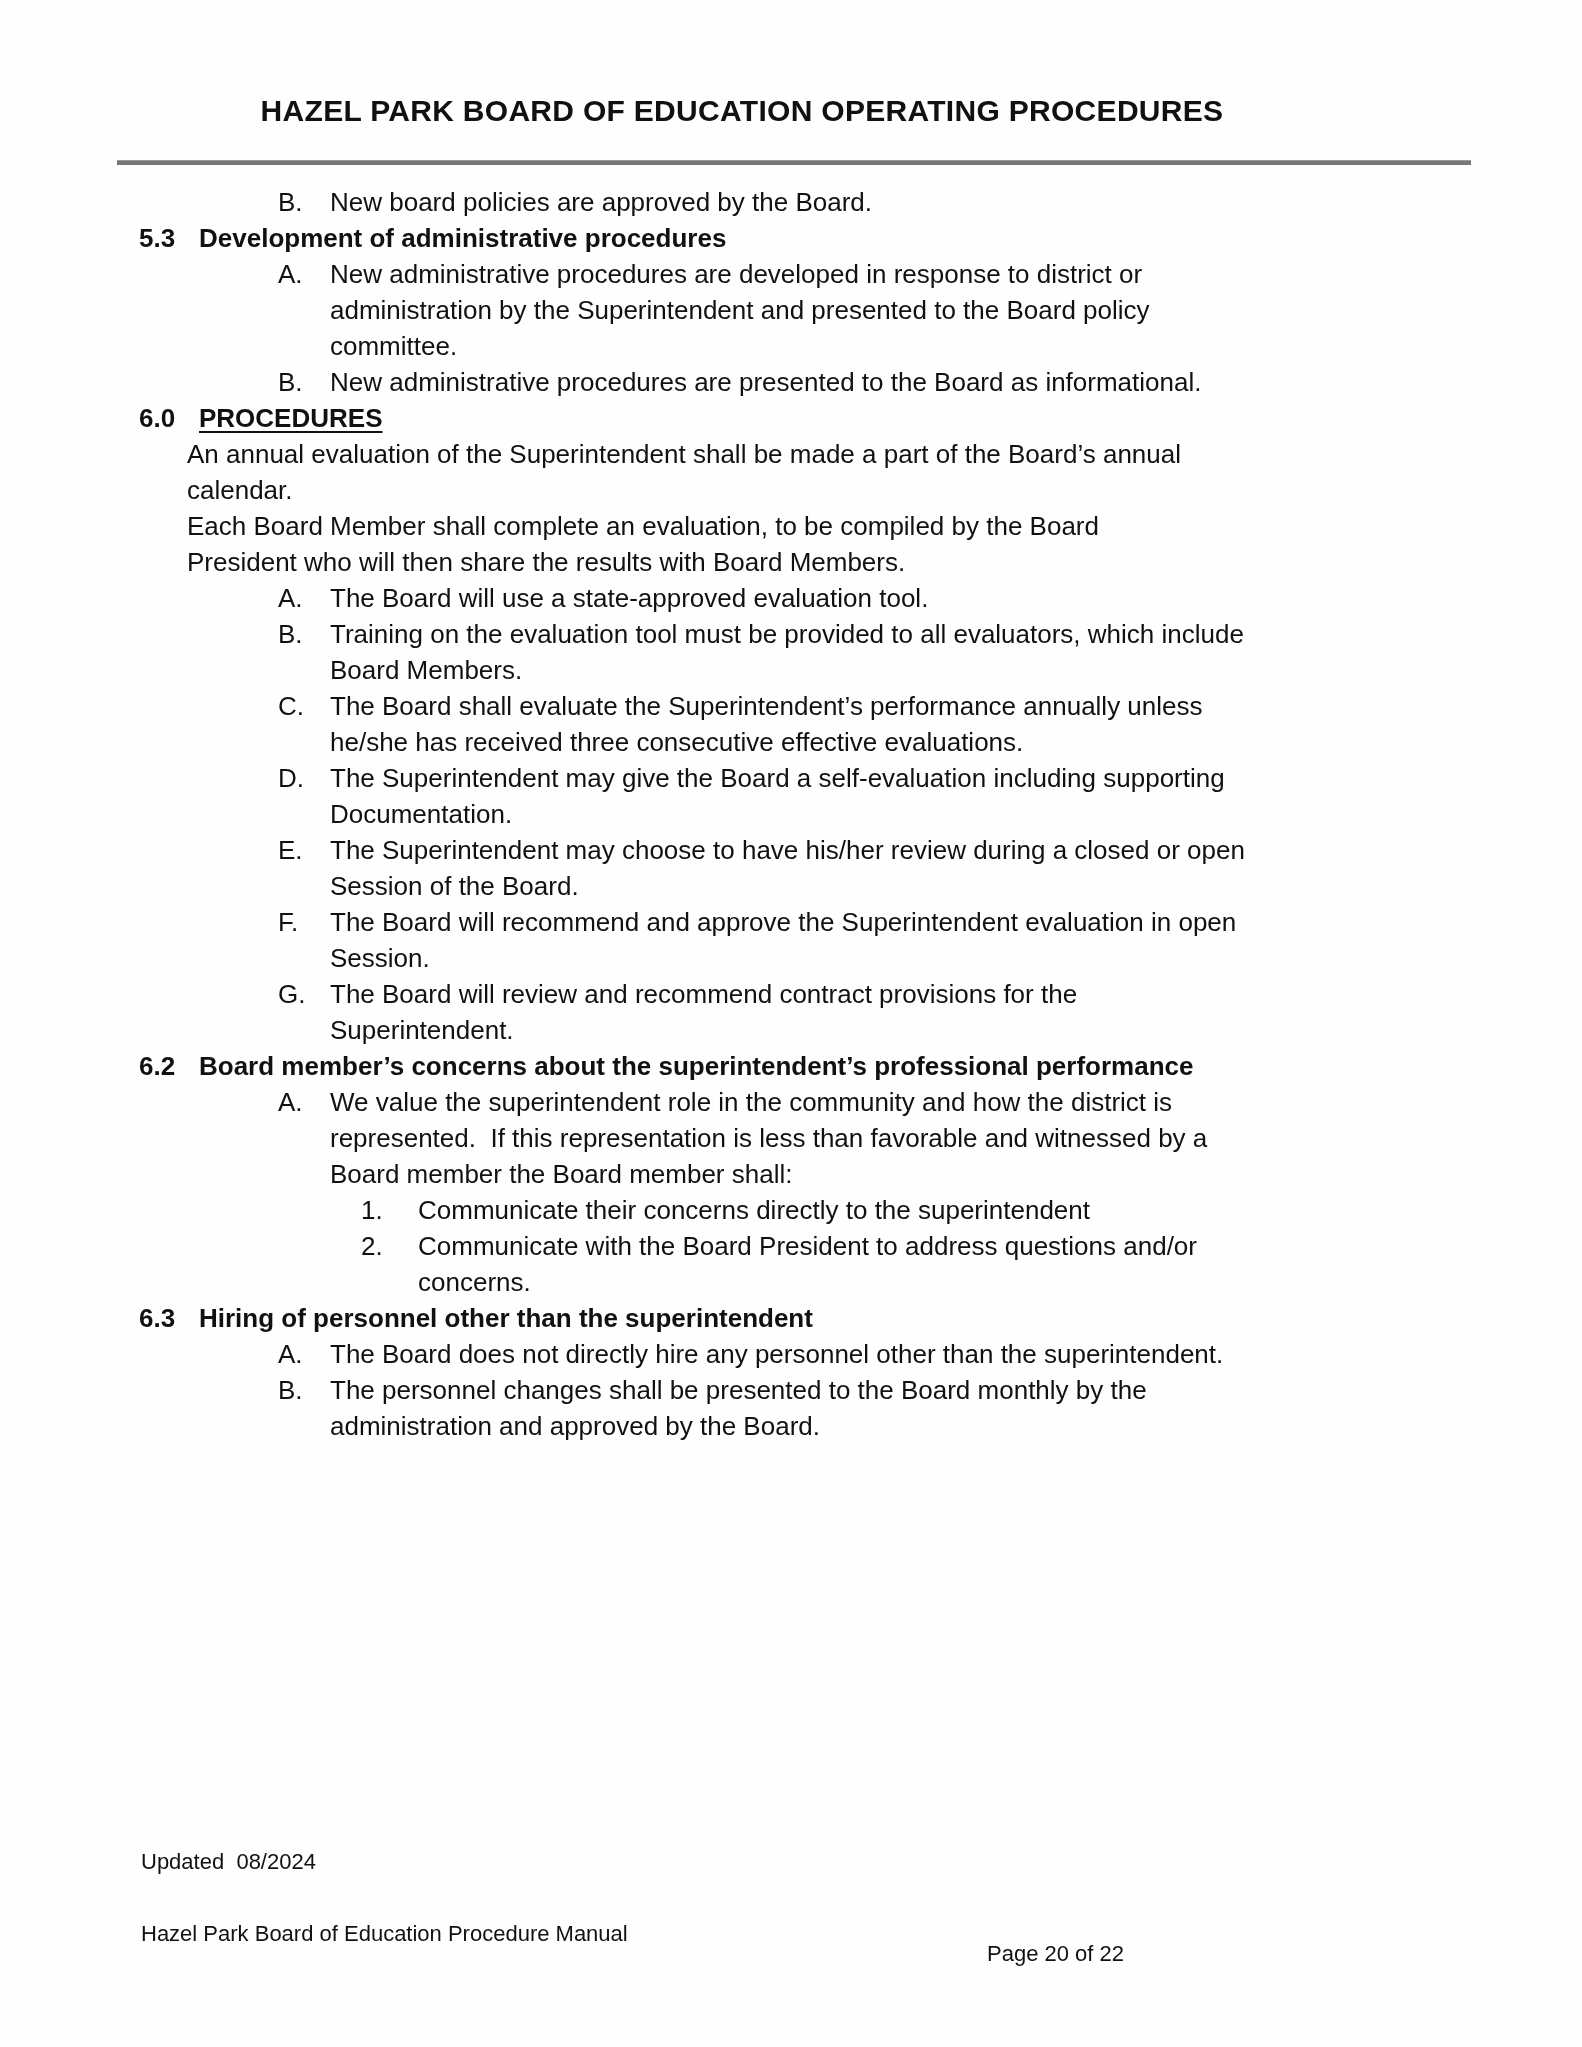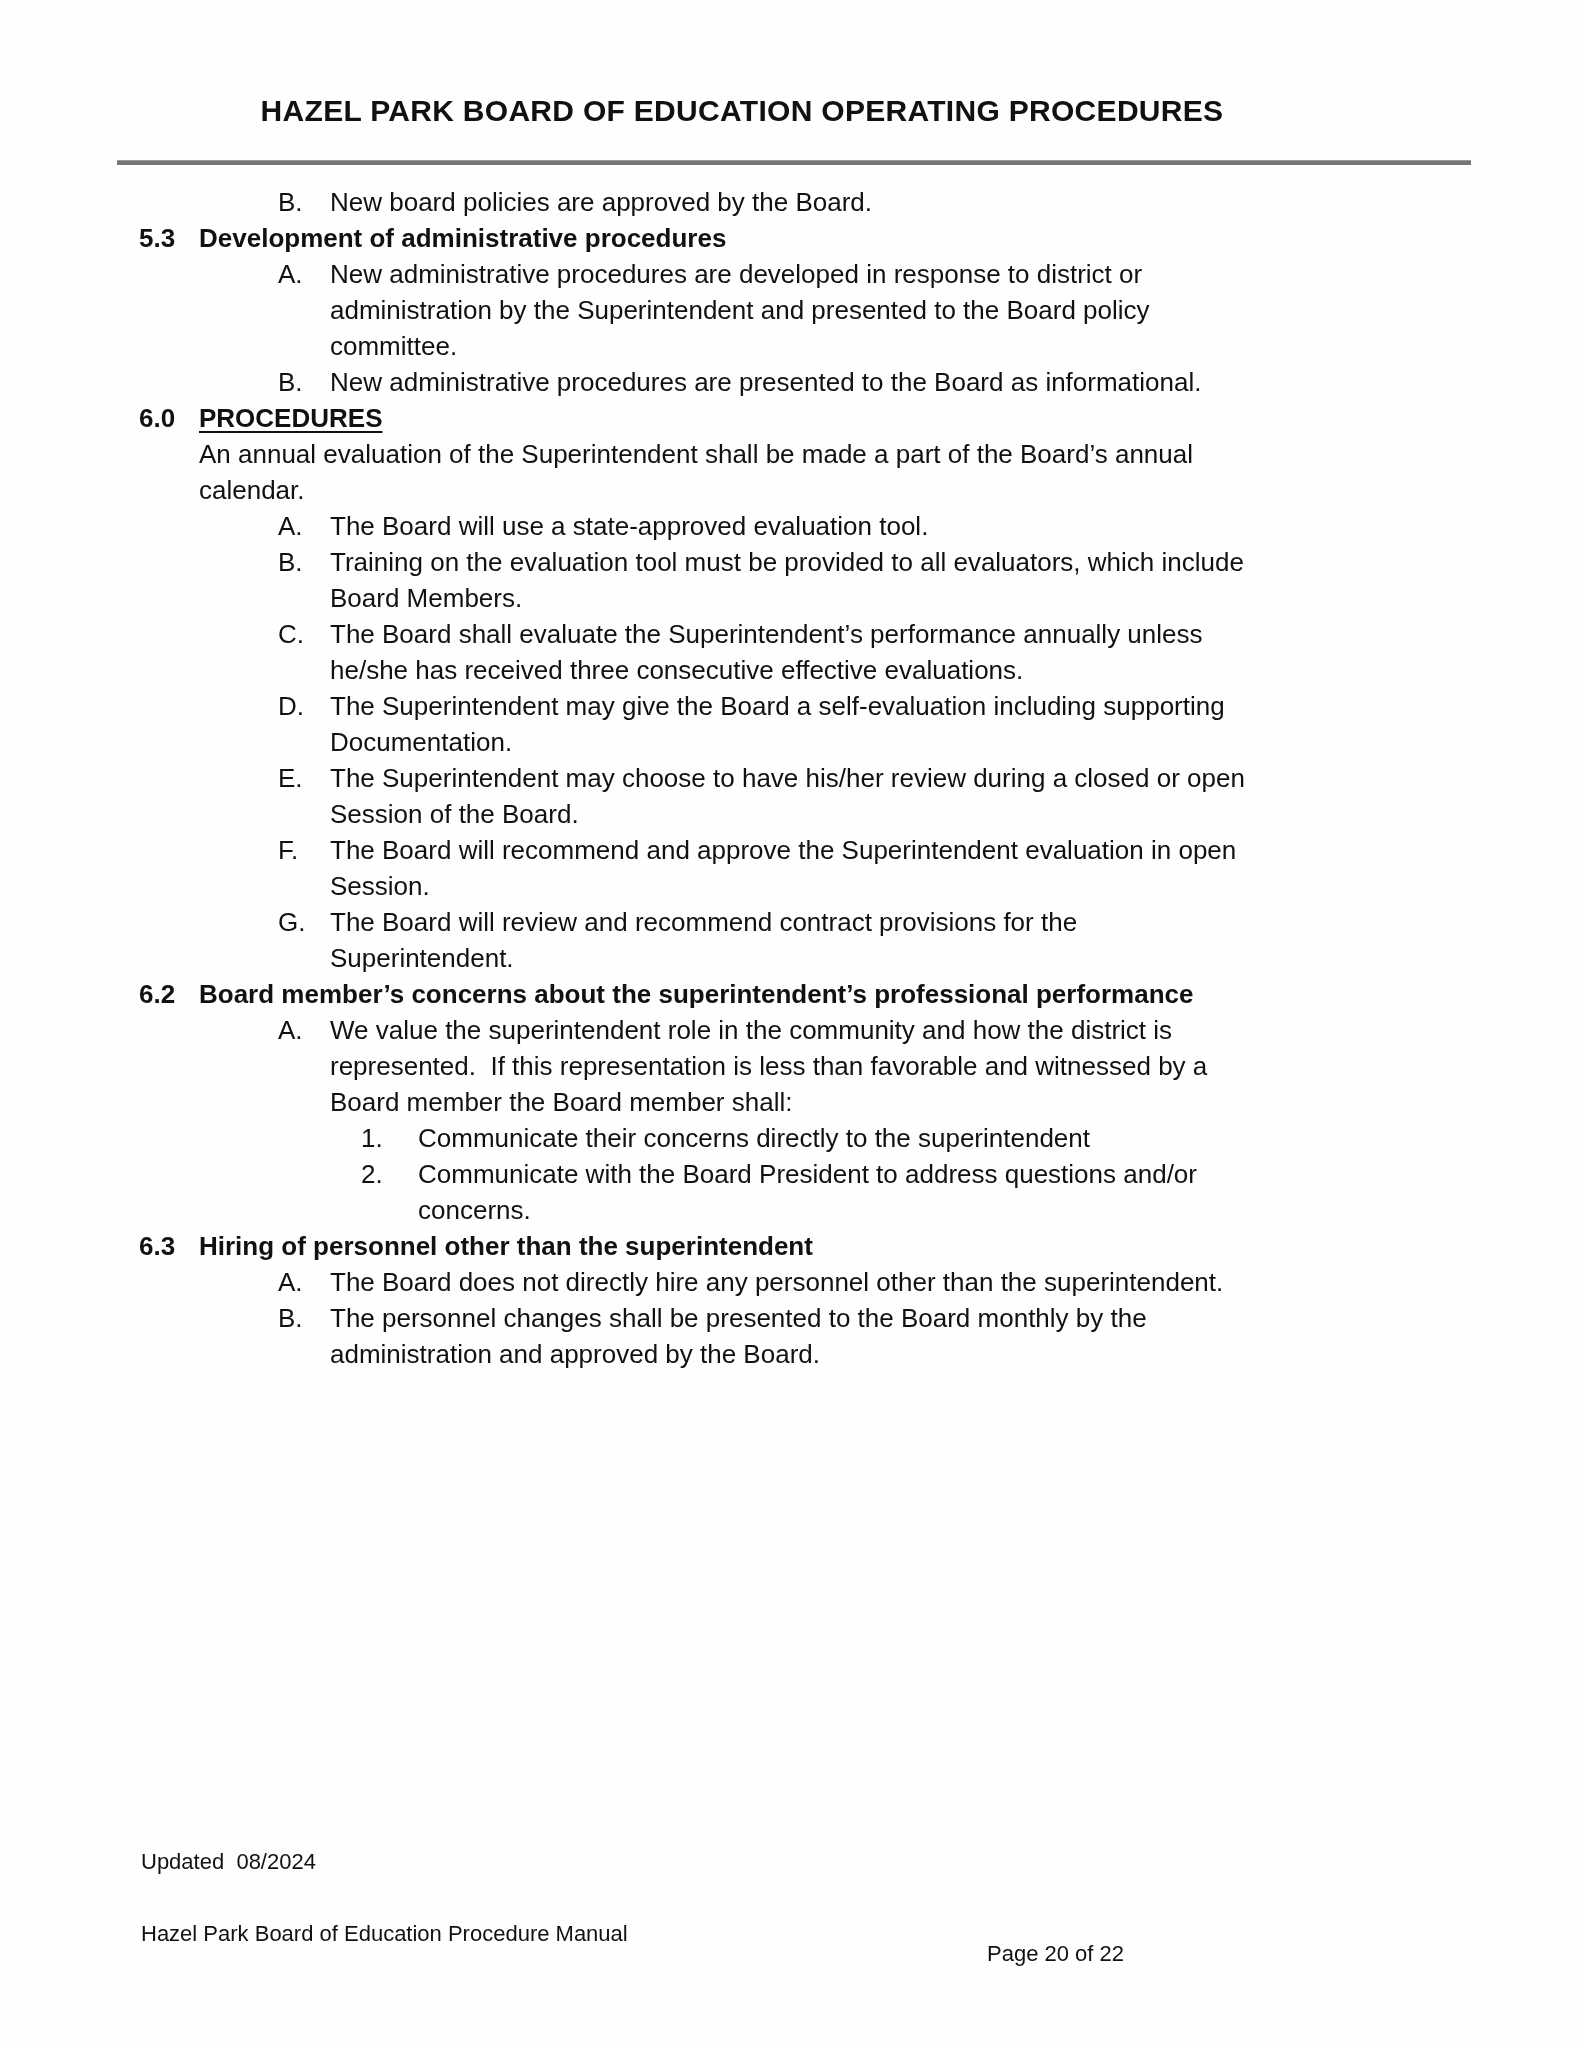--- a/index.html
+++ b/index.html
@@ -36,21 +36,21 @@
     font-size: 26px;
     line-height: 36px;
   }
 
   .section { display: flex; font-weight: bold; }
   .section .num { flex: none; width: 60px; }
   .section .title { white-space: pre-wrap; }
   .section.u .title { text-decoration: underline; text-decoration-thickness: 2px; text-underline-offset: 4px; }
 
   .para {
-    margin-left: 60px;
+    margin-left: 48px;
     white-space: pre-wrap;
   }
 
   .li { display: flex; }
   .li.letter { margin-left: 139px; }
   .li.letter .marker { flex: none; width: 52px; }
   .li.number { margin-left: 222px; }
   .li.number .marker { flex: none; width: 57px; }
   .li .text { white-space: pre-wrap; }
 
@@ -91,20 +91,22 @@
       <div class="li letter">
         <span class="marker">B.</span>
         <div class="text">New administrative procedures are presented to the Board as informational.</div>
       </div>
       <div class="section u">
         <span class="num">6.0</span>
         <span class="title">PROCEDURES</span>
       </div>
       <div class="para">An annual evaluation of the Superintendent shall be made a part of the Board’s annual
 calendar.</div>
+      <div class="para">Each Board Member shall complete an evaluation, to be compiled by the Board
+President who will then share the results with Board Members.</div>
       <div class="li letter">
         <span class="marker">A.</span>
         <div class="text">The Board will use a state-approved evaluation tool.</div>
       </div>
       <div class="li letter">
         <span class="marker">B.</span>
         <div class="text">Training on the evaluation tool must be provided to all evaluators, which include
 Board Members.</div>
       </div>
       <div class="li letter">

